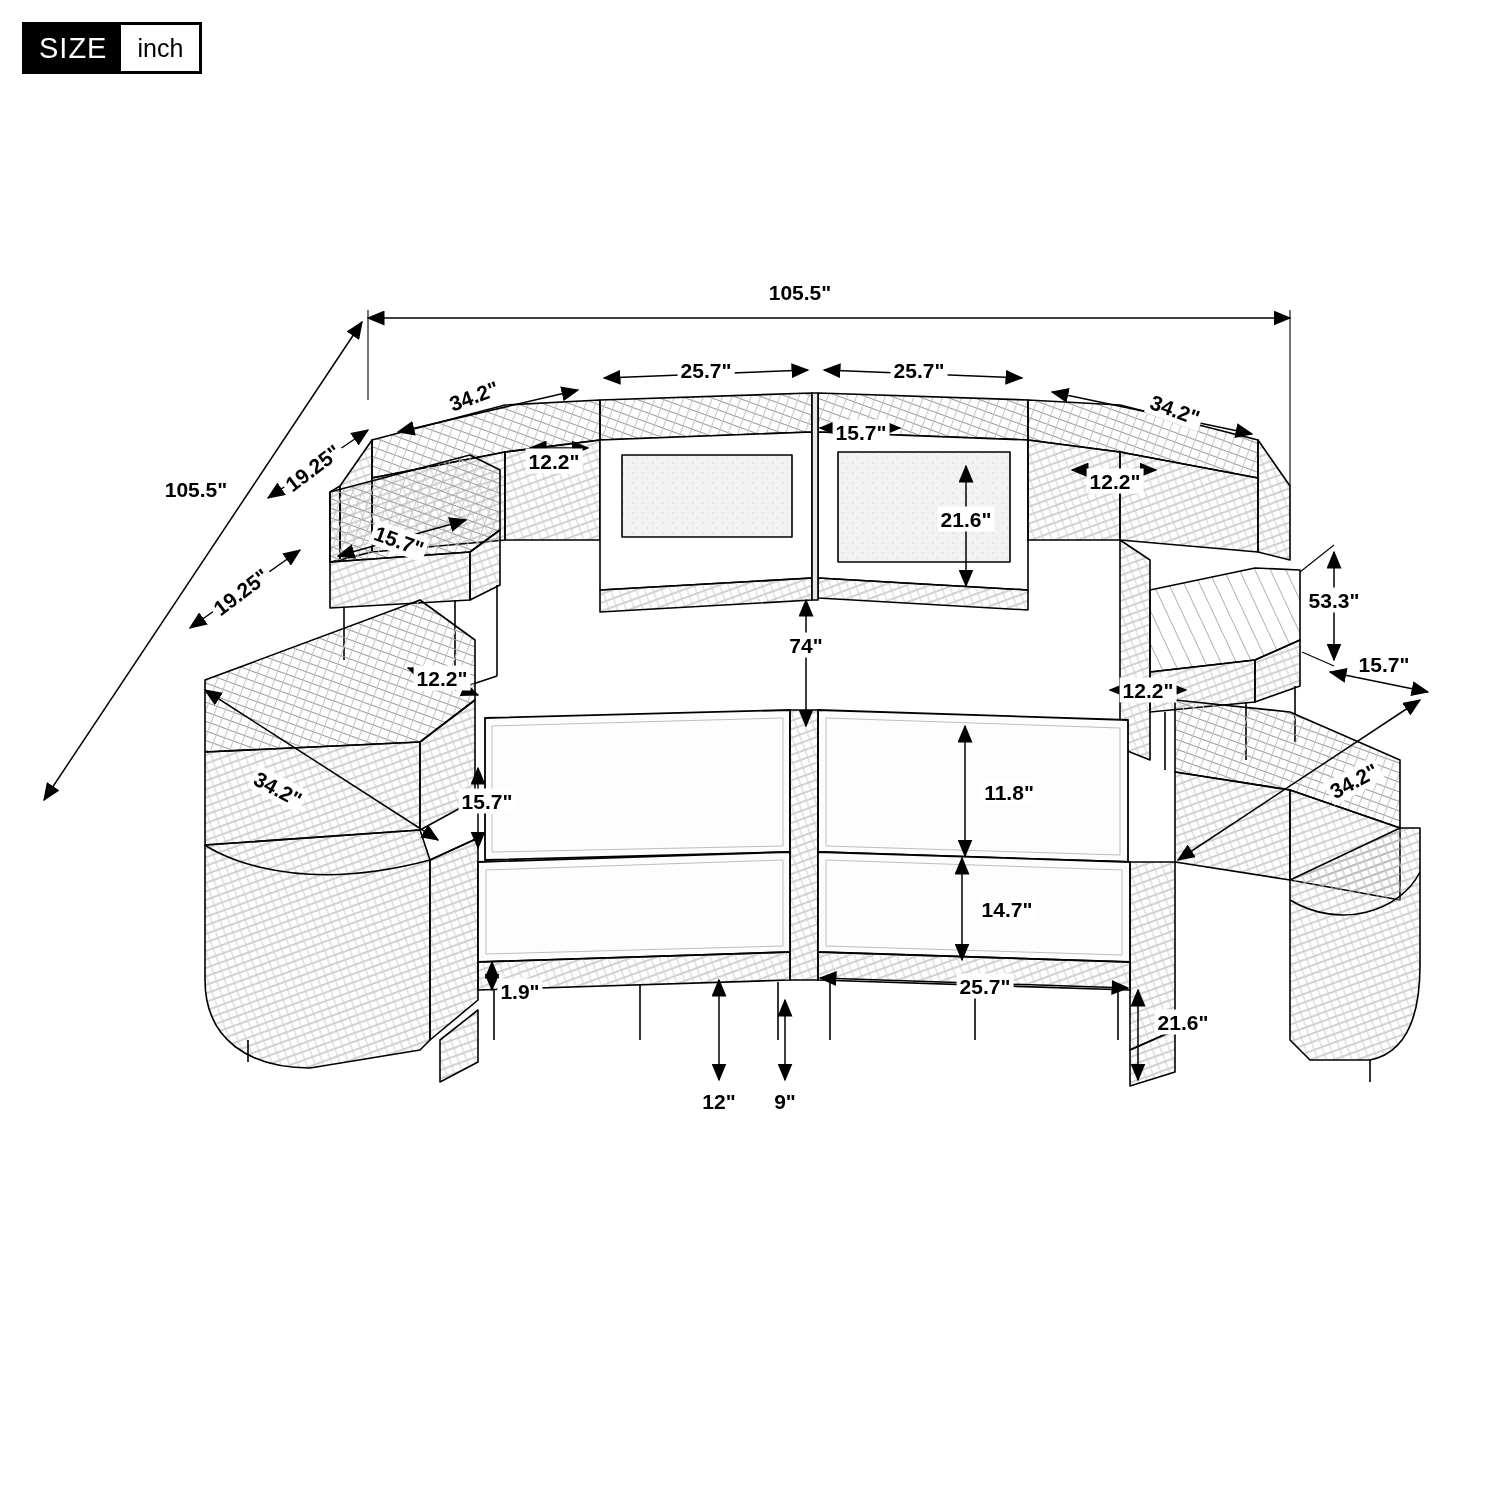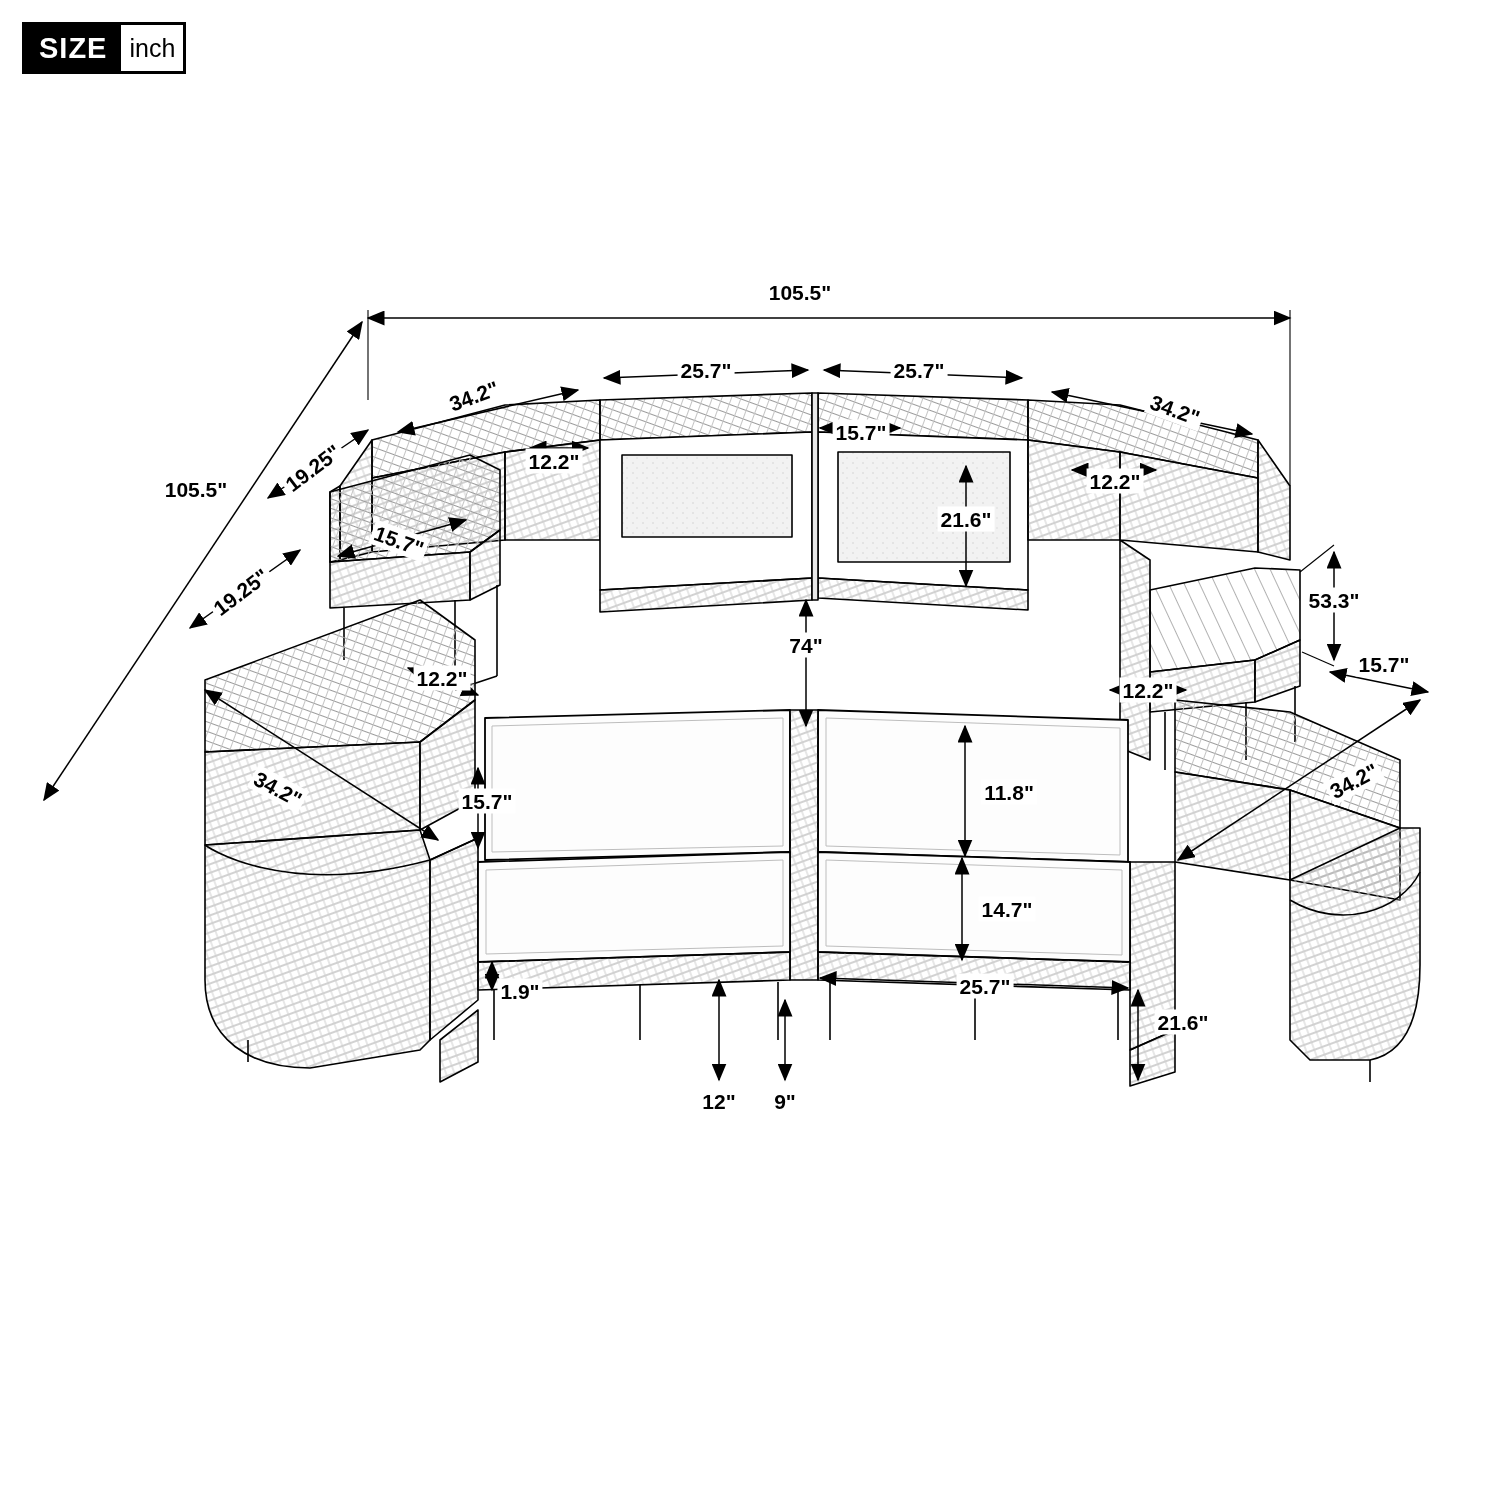--- a/index.html
+++ b/index.html
@@ -29,31 +29,31 @@
     align-items: stretch;
     border: 3px solid #000;
     background: #fff;
     height: 52px;
     box-sizing: border-box;
   }
   .size-badge .size-word {
     background: #000;
     color: #fff;
     font-size: 29px;
-    font-weight: bold;
+    font-weight: normal;
     letter-spacing: 1px;
     padding: 0 14px;
     display: flex;
     align-items: center;
     line-height: 1;
   }
   .size-badge .size-unit {
     color: #000;
     font-size: 25px;
-    padding: 0 8px;
+    padding: 0 16px;
     display: flex;
     align-items: center;
     line-height: 1;
   }
   
   .dim {
     position: absolute;
     font-size: 21px;
     font-weight: bold;
     color: #000;

